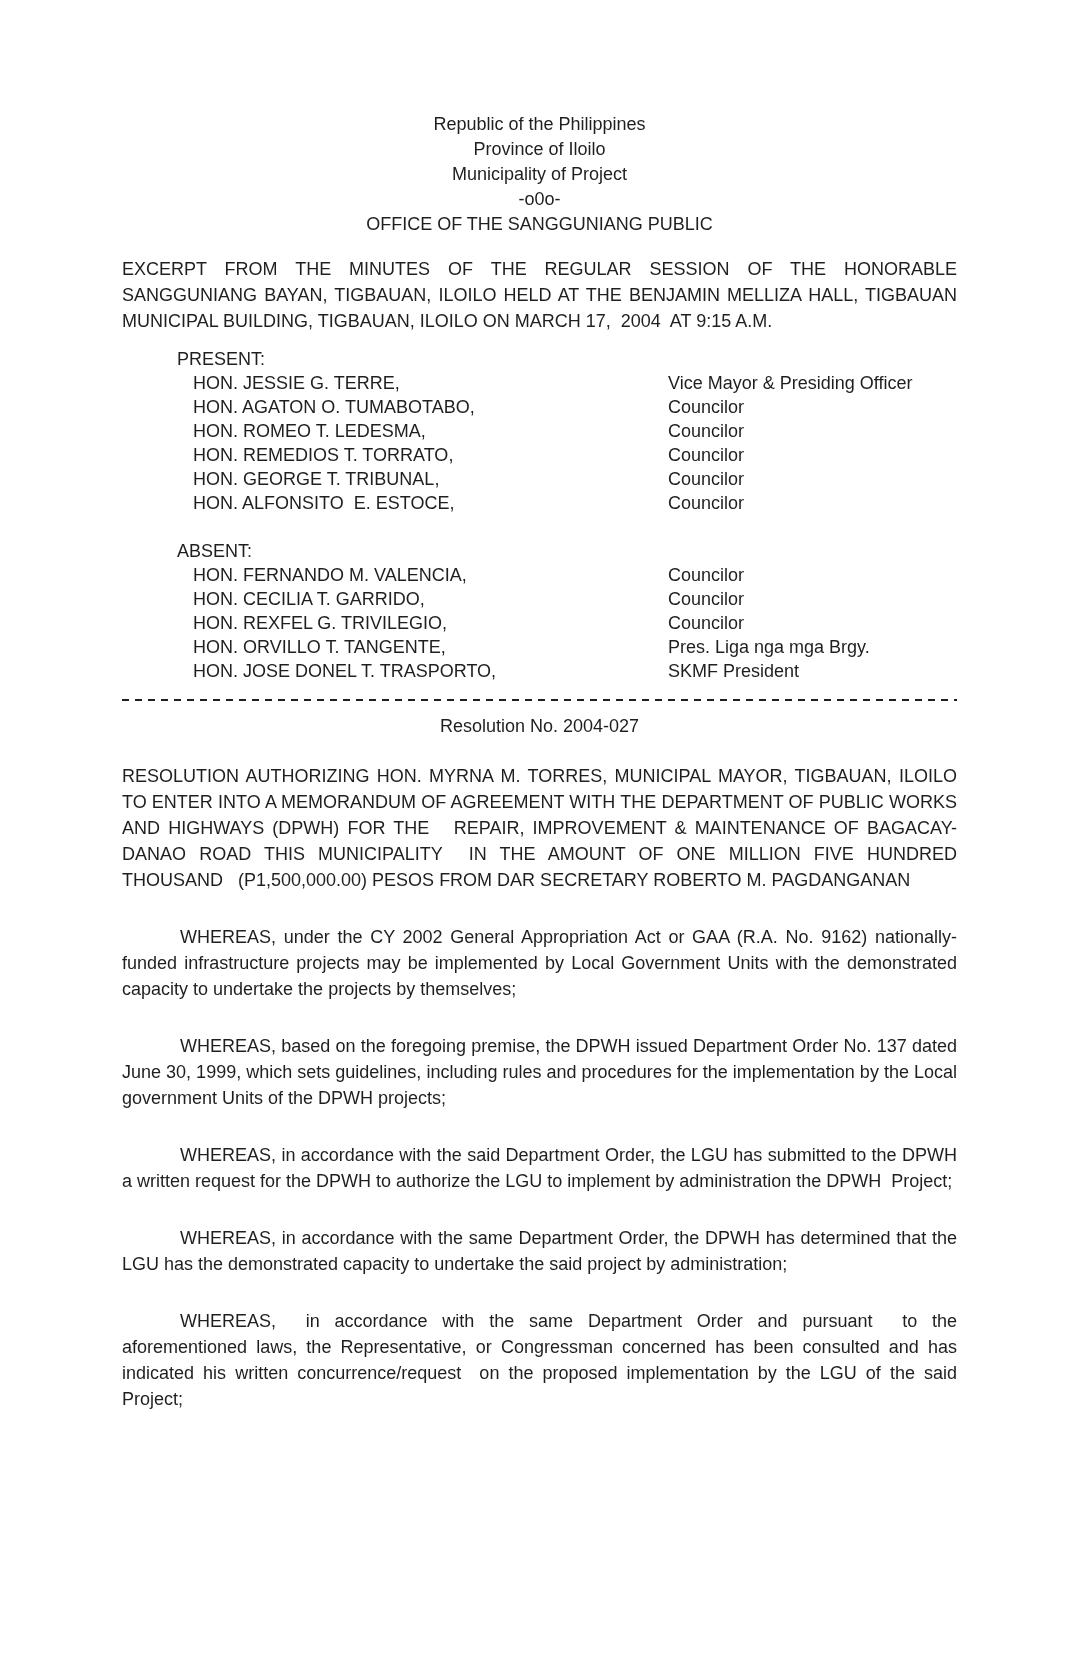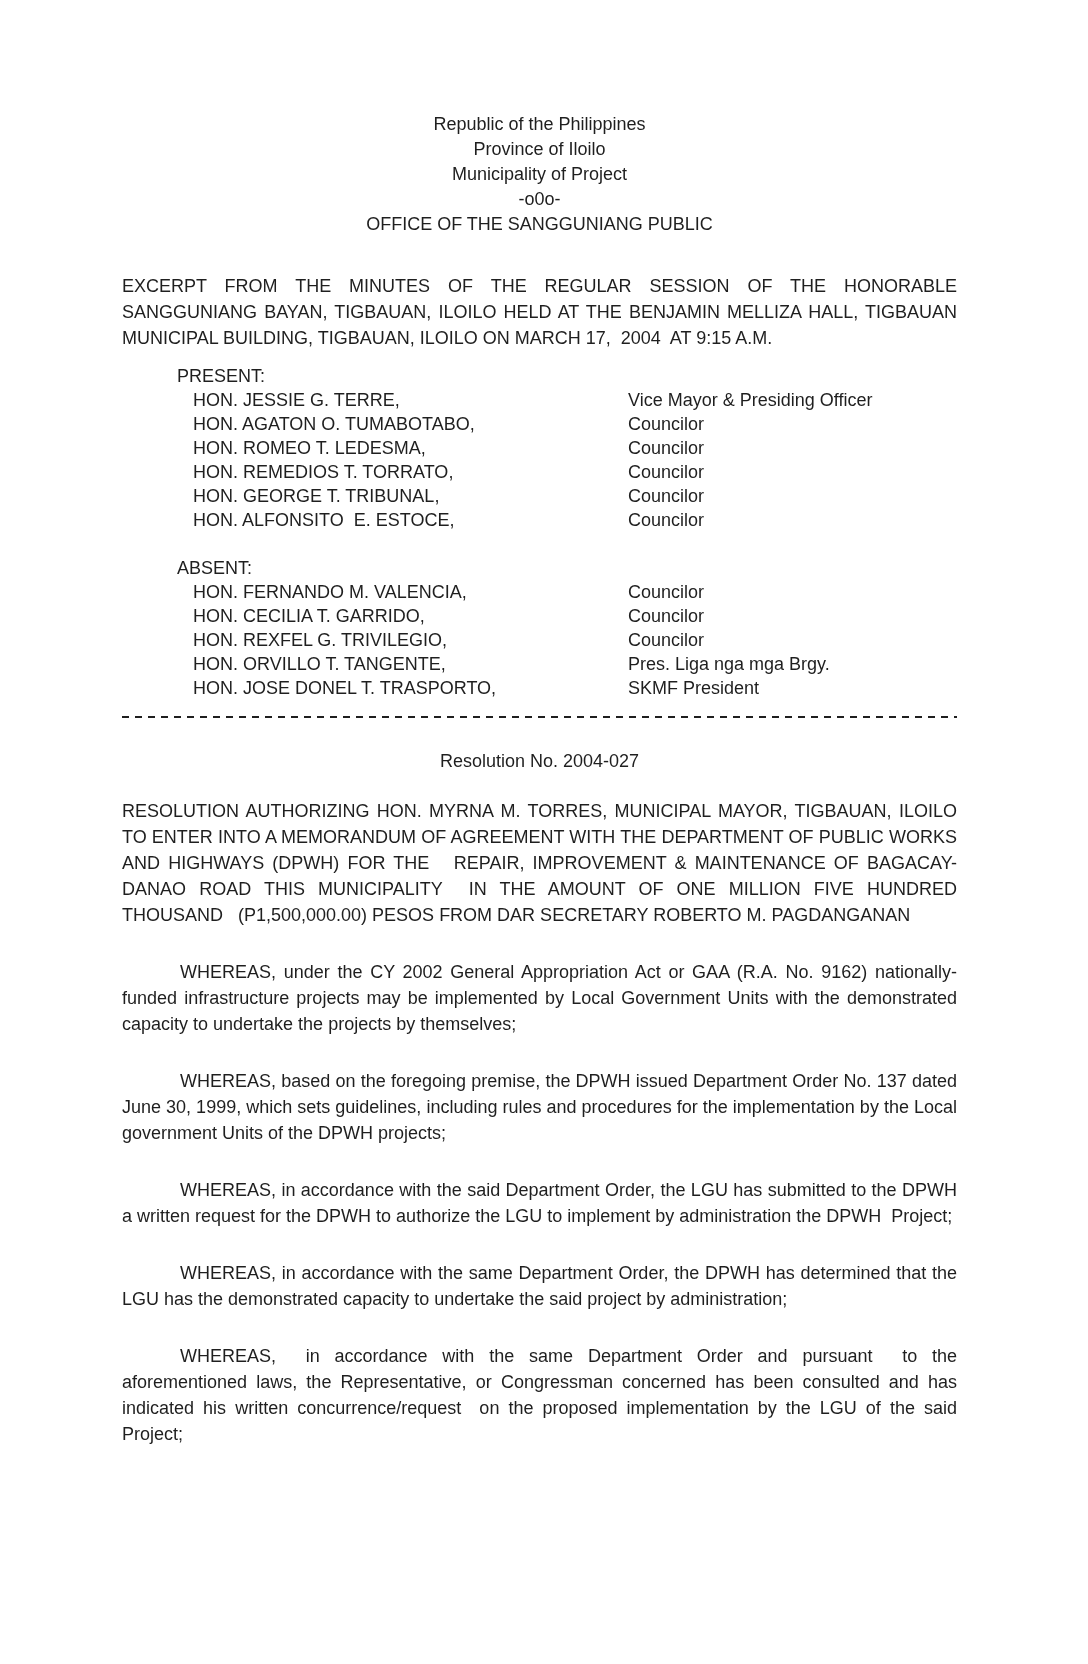--- a/index.html
+++ b/index.html
@@ -27,45 +27,46 @@
     text-align: center;
     line-height: 25px;
   }
   .para {
     margin: 0;
     line-height: 26px;
     text-align: justify;
     white-space: pre-wrap;
   }
   .excerpt {
-    margin-top: 36px;
+    margin-top: 19px;
   }
   .attendance {
     line-height: 24px;
   }
   .present-section { margin-top: 13px; }
   .absent-section  { margin-top: 24px; }
   .att-label {
     padding-left: 55px;
   }
   .att-row {
     display: grid;
     grid-template-columns: 506px 1fr;
+    gap: 40px;
   }
   .att-name {
     padding-left: 71px;
     white-space: pre-wrap;
   }
   .dashed-sep {
     margin-top: 16px;
     height: 2px;
     background: repeating-linear-gradient(to right, #1f1f1f 0 7px, transparent 7px 13px);
   }
   .res-no {
-    margin-top: 30px;
+    margin-top: 12px;
     line-height: 26px;
     text-align: center;
   }
   .res-title {
     margin-top: 24px;
   }
   .whereas {
     margin-top: 31px;
     text-indent: 58px;
   }

